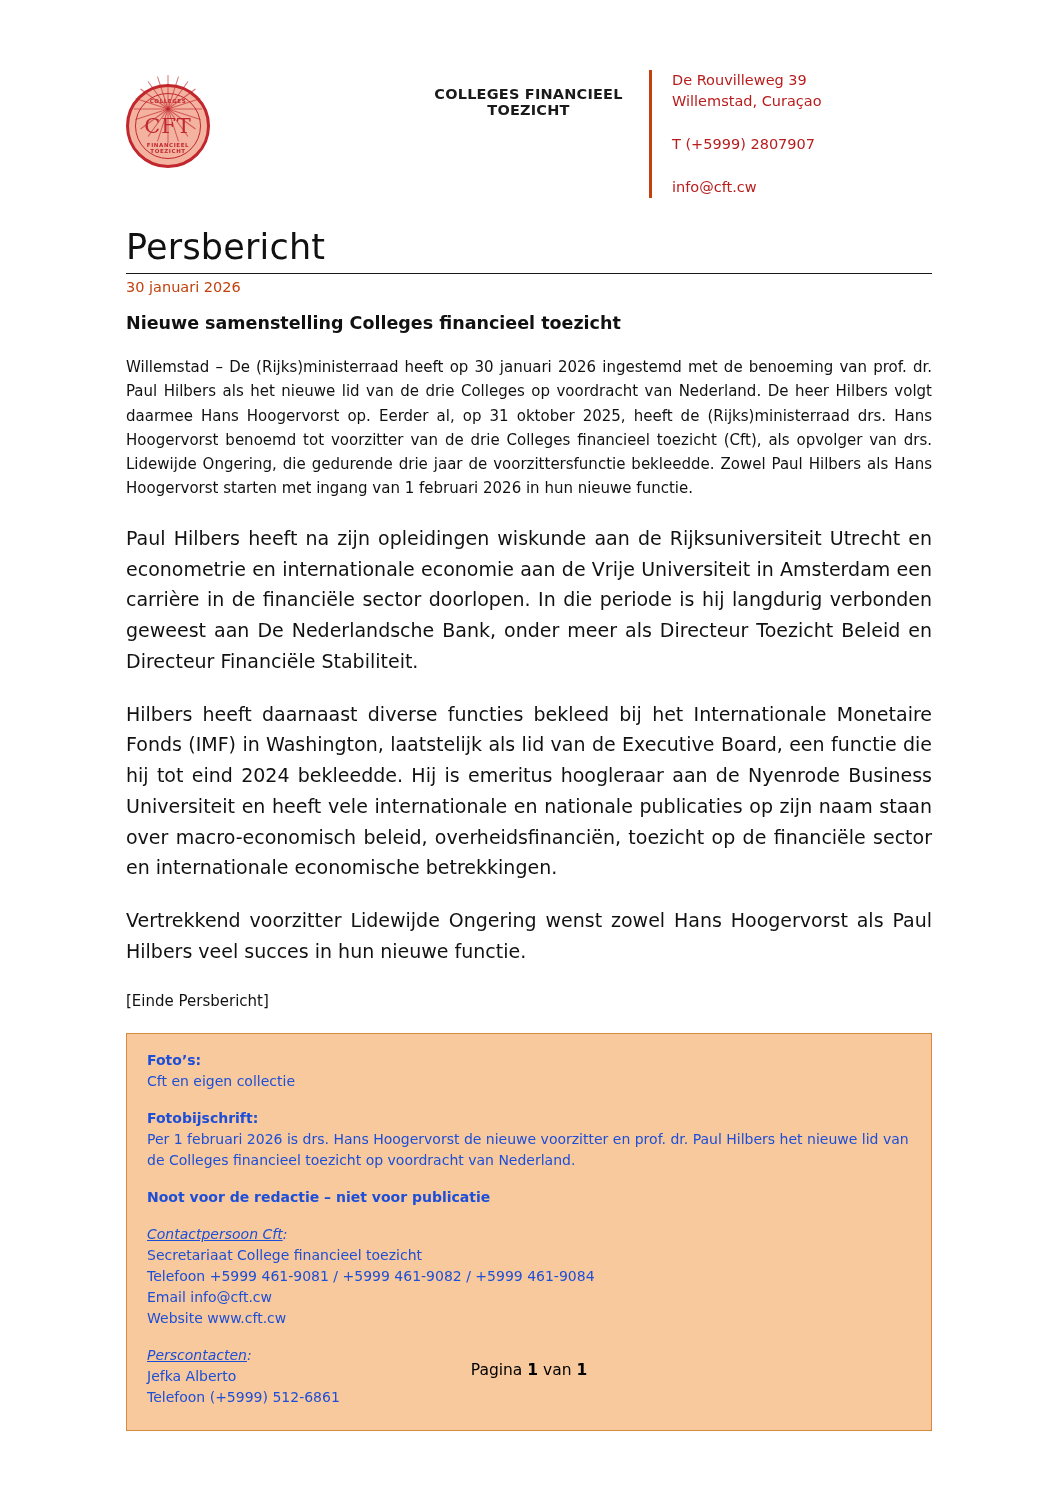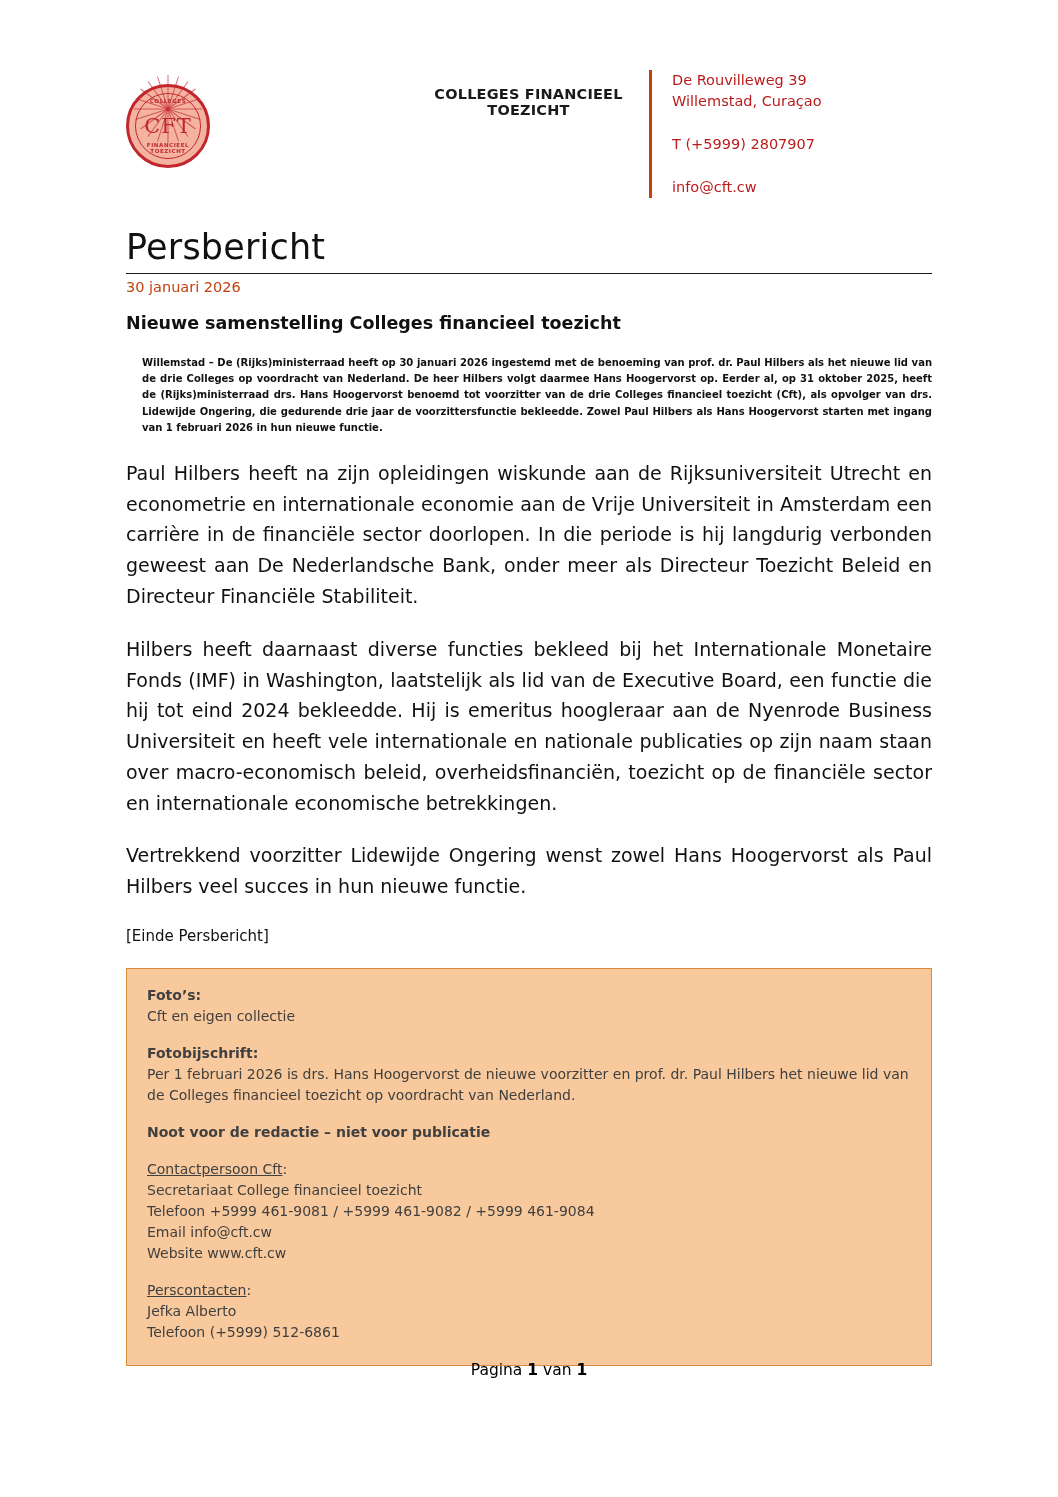--- a/index.html
+++ b/index.html
@@ -147,25 +147,25 @@
     left: 126px;
     right: 126px;
   }
   h2.subject {
     font-size: 17.5px;
     font-weight: bold;
     margin: 0 0 22px 0;
     color: #111;
   }
   p.lead {
-    font-size: 10px;
-    font-weight: bold;
+    font-size: 15px;
+    font-weight: normal;
     line-height: 1.62;
     text-align: justify;
-    margin: 0 0 22px 16px;
+    margin: 0 0 22px 0;
     color: #111;
   }
   p.body {
     font-size: 19px;
     line-height: 1.62;
     text-align: justify;
     margin: 0 0 22px 0;
     color: #111;
   }
   p.end {
@@ -175,26 +175,26 @@
     color: #111;
   }
 
   
   .notebox {
     background: #f8c99c;
     border: 1px solid #d98a3c;
     padding: 16px 20px 22px 20px;
     font-size: 14px;
     line-height: 1.5;
-    color: #404040;
+    color: #1d4ed8;
   }
   .notebox .grp { margin-bottom: 16px; }
   .notebox .grp:last-child { margin-bottom: 0; }
   .notebox .hd { font-weight: bold; }
-  .notebox .hd-u { font-weight: normal; }
+  .notebox .hd-u { font-weight: normal; font-style: italic; }
   .notebox .hd-u .u { text-decoration: underline; }
   .notebox .line { white-space: pre-wrap; }
 
   
   .footer {
     position: absolute;
     bottom: 118px;
     left: 0;
     right: 0;
     text-align: center;

